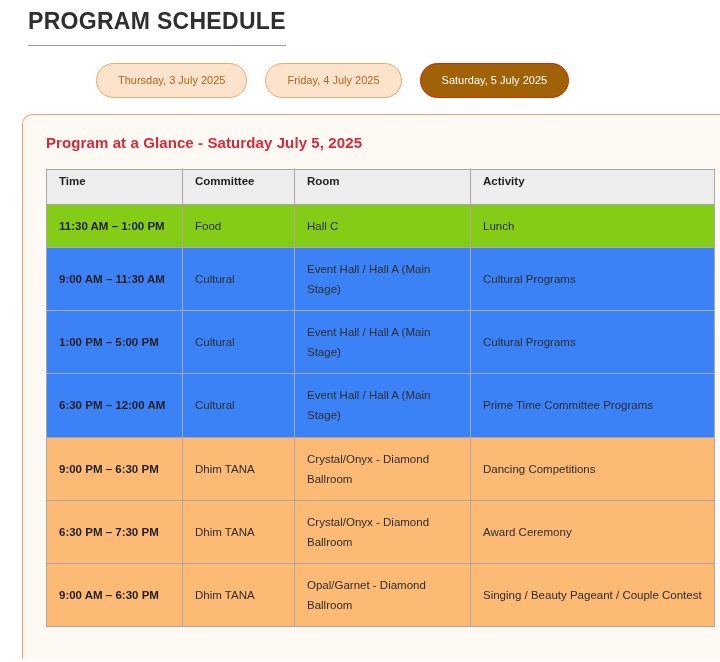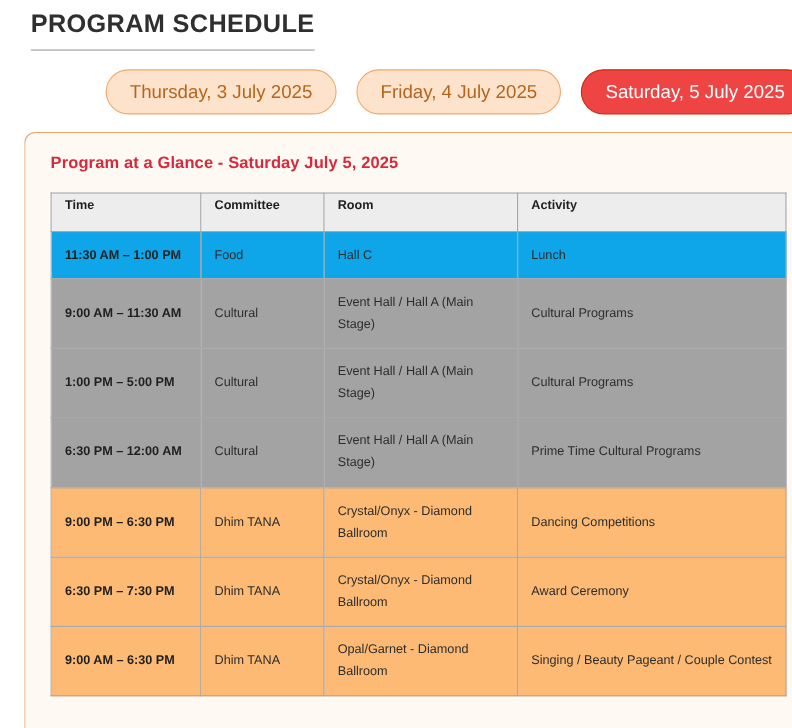--- a/index.html
+++ b/index.html
@@ -36,35 +36,35 @@
 
   
   .tab-bar {
     display: flex;
     align-items: center;
     gap: 18px;
     padding: 17px 0 0 96px;
   }
 
   .date-tab {
-    font-size: 17px;
+    font-size: 11px;
     font-weight: 400;
     line-height: 1;
     padding: 11px 21px;
     border-radius: 22px;
     border: 1px solid #f0a76a;
     background: #fde3cb;
     color: #b5651d;
     white-space: nowrap;
     cursor: pointer;
     text-align: right;
   }
 
   .date-tab.active {
-    background: #ef4444;
+    background: #a16207;
     border-color: #ce2a06;
     color: #ffffff;
   }
 
   
   .schedule-card {
     margin: 16px 0 0 22px;
     width: 720px;
     height: 545px;
     background: #fef9f2;
@@ -120,22 +120,22 @@
   .schedule-table td {
     color: #2d2d2d;
   }
 
   .schedule-table td.time-cell {
     font-weight: 700;
     color: #1f1f1f;
   }
 
   
-  tr.cat-food    td { background: #0ea5e9; margin-top: 10px; }
-  tr.cat-cultural td { background: #a3a3a3; }
+  tr.cat-food    td { background: #84cc16; margin-top: 10px; }
+  tr.cat-cultural td { background: #3b82f6; }
   tr.cat-dhimtana td { background: #fdba74; }
 </style>
 </head>
 <body>
 
 <div class="page-header">
   <h1 class="page-title">PROGRAM SCHEDULE</h1>
 </div>
 
 <div class="tab-bar" id="tab-bar">
@@ -178,21 +178,21 @@
         <tr class="cat-cultural">
           <td class="time-cell">1:00 PM – 5:00 PM</td>
           <td>Cultural</td>
           <td>Event Hall / Hall A (Main Stage)</td>
           <td>Cultural Programs</td>
         </tr>
         <tr class="cat-cultural">
           <td class="time-cell">6:30 PM – 12:00 AM</td>
           <td>Cultural</td>
           <td>Event Hall / Hall A (Main Stage)</td>
-          <td>Prime Time Cultural Programs</td>
+          <td>Prime Time Committee Programs</td>
         </tr>
         <tr class="cat-dhimtana">
           <td class="time-cell">9:00 PM – 6:30 PM</td>
           <td>Dhim TANA</td>
           <td>Crystal/Onyx - Diamond Ballroom</td>
           <td>Dancing Competitions</td>
         </tr>
         <tr class="cat-dhimtana">
           <td class="time-cell">6:30 PM – 7:30 PM</td>
           <td>Dhim TANA</td>

